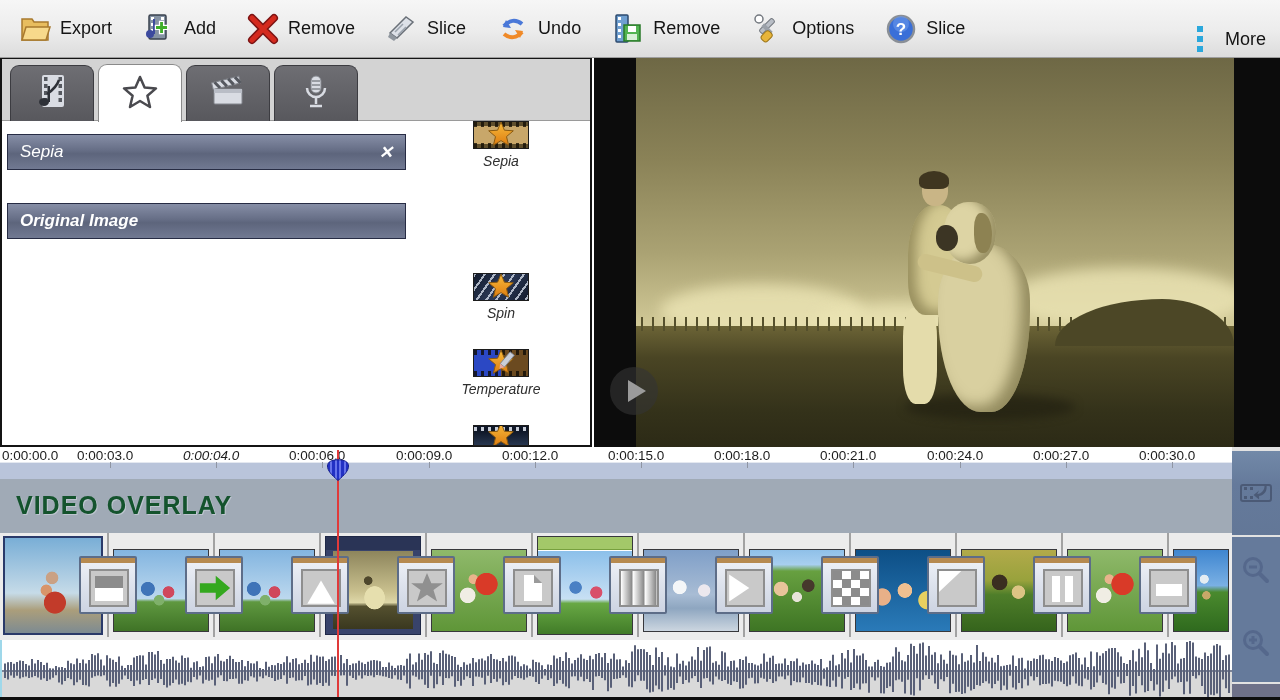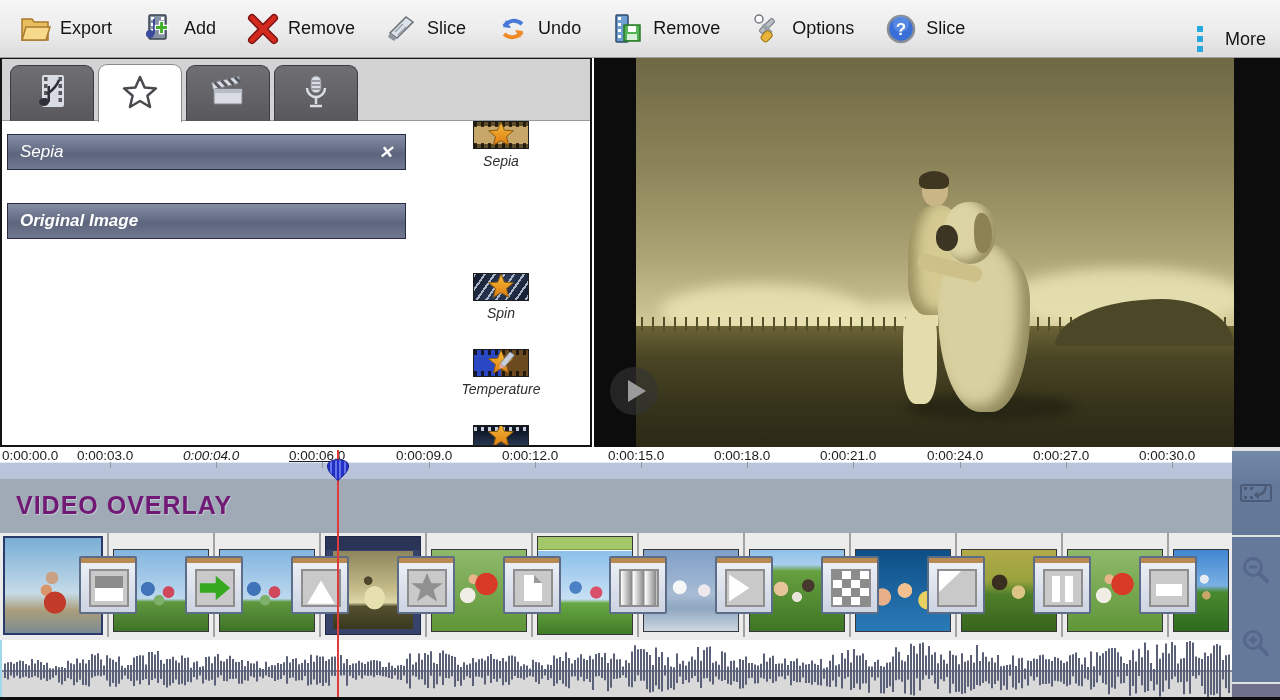--- a/index.html
+++ b/index.html
@@ -99,21 +99,21 @@
   
   .ruler { position:absolute; left:0; top:447px; width:1280px; height:32px; background:#fff; }
   .rlabel { position:absolute; top:1px; font-size:13.5px; color:#1c1c1c; white-space:nowrap; }
   .ruler-band { position:absolute; left:0; top:15px; width:1232px; height:17px; background:#b9c4da;
     border-top:1px solid #e4e8f0; }
   .rtick { position:absolute; top:15px; width:1px; height:6px; background:#8f95a2; }
 
   
   .overlay-band { position:absolute; left:0; top:479px; width:1232px; height:54px; background:#a0aab6; }
   .overlay-label { position:absolute; left:16px; top:12px; font-size:25px; font-weight:bold; letter-spacing:1px;
-    color:#701a75; text-shadow:1px 1px 0 rgba(220,226,234,.5); }
+    color:#14532d; text-shadow:1px 1px 0 rgba(220,226,234,.5); }
 
   
   .video-track { position:absolute; left:0; top:533px; width:1232px; height:104px; background:#ececec; overflow:hidden; }
   .slotline { position:absolute; top:0; width:2px; height:104px; background:#a2a2a2; }
   .clip { position:absolute; border:1px solid #38383c; background:#fff; z-index:2; }
   .clip.std { top:16px; height:83px; }
   .clip.full { top:3px; height:99px; }
   .clip.selected { background:#38436b; border-color:#1f2847; }
   .clip-header { height:13px; width:100%; }
   .hd-navy { background:#2a3456; }
@@ -455,21 +455,21 @@
     <div class="play-overlay"></div>
   </div>
 
   <div class="ruler">
     <div class="ruler-band"></div>
   <span class="rlabel" style="left: 2px;">0:00:00.0</span>
       <span class="rlabel" style="left: 77px;">0:00:03.0</span>
       <div class="rtick" style="left: 110px;"></div>
       <span class="rlabel" style="left: 183px; font-style: italic;">0:00:04.0</span>
       <div class="rtick" style="left: 216px;"></div>
-      <span class="rlabel" style="left: 289px; text-decoration: underline;">0:00:06.0</span>
+      <span class="rlabel" style="left: 289px;">0:00:06.0</span>
       <div class="rtick" style="left: 322px;"></div>
       <span class="rlabel" style="left: 396px;">0:00:09.0</span>
       <div class="rtick" style="left: 429px;"></div>
       <span class="rlabel" style="left: 502px;">0:00:12.0</span>
       <div class="rtick" style="left: 535px;"></div>
       <span class="rlabel" style="left: 608px;">0:00:15.0</span>
       <div class="rtick" style="left: 641px;"></div>
       <span class="rlabel" style="left: 714px;">0:00:18.0</span>
       <div class="rtick" style="left: 747px;"></div>
       <span class="rlabel" style="left: 820px;">0:00:21.0</span>

